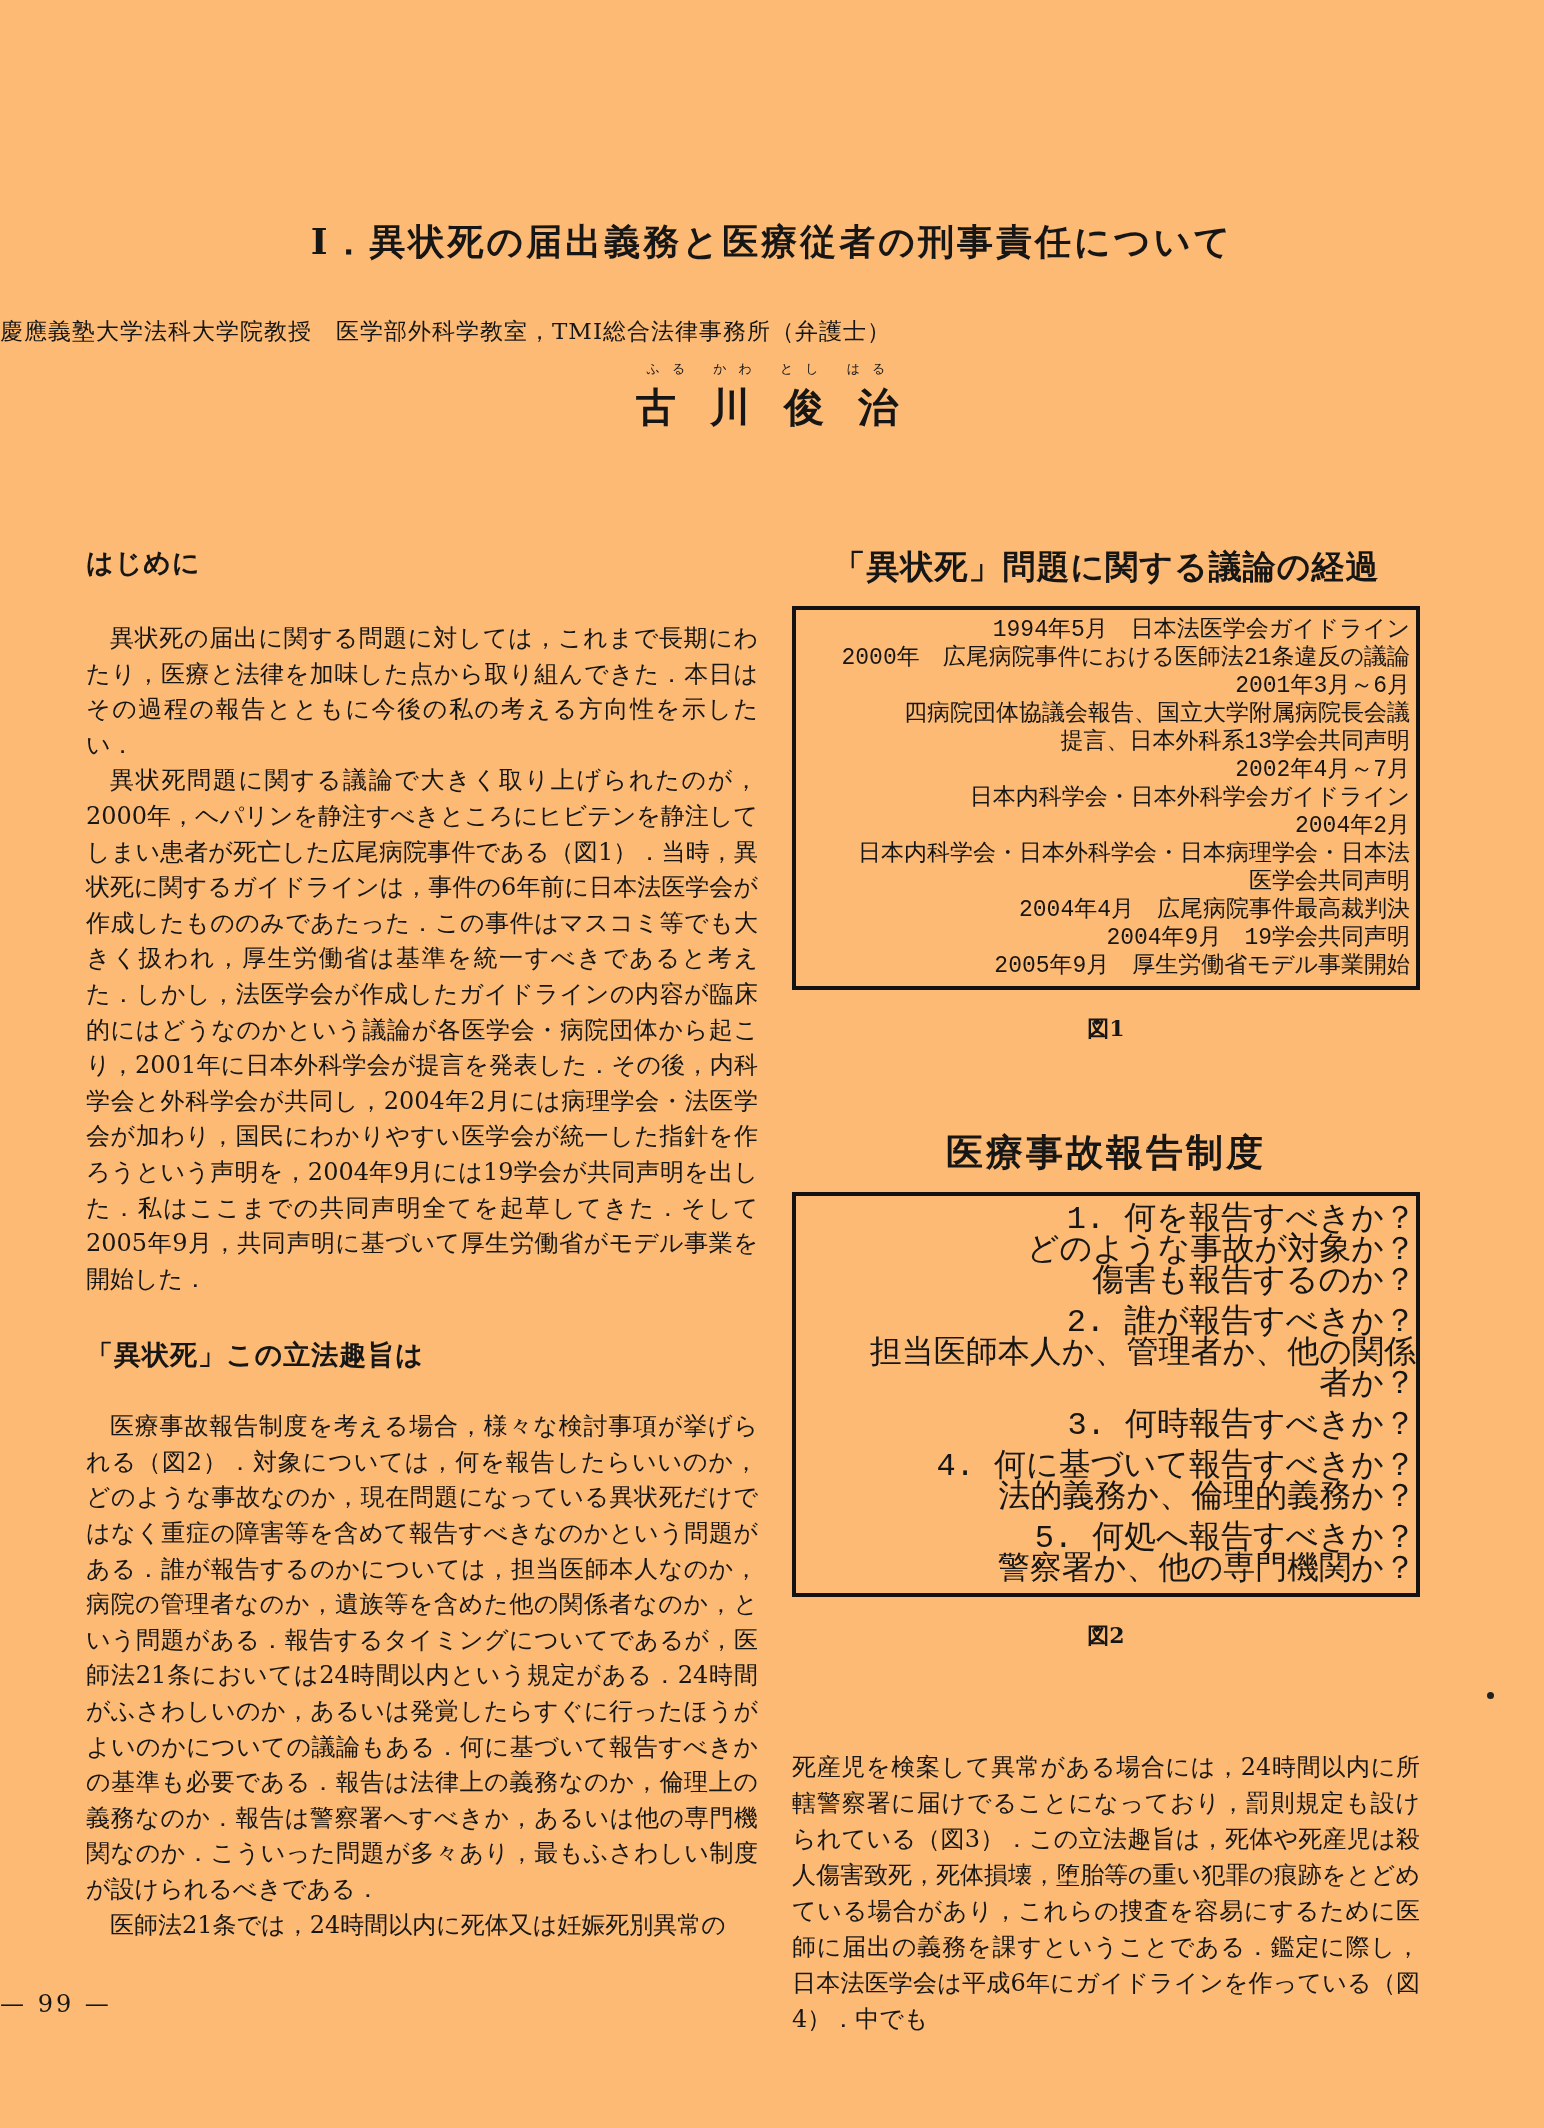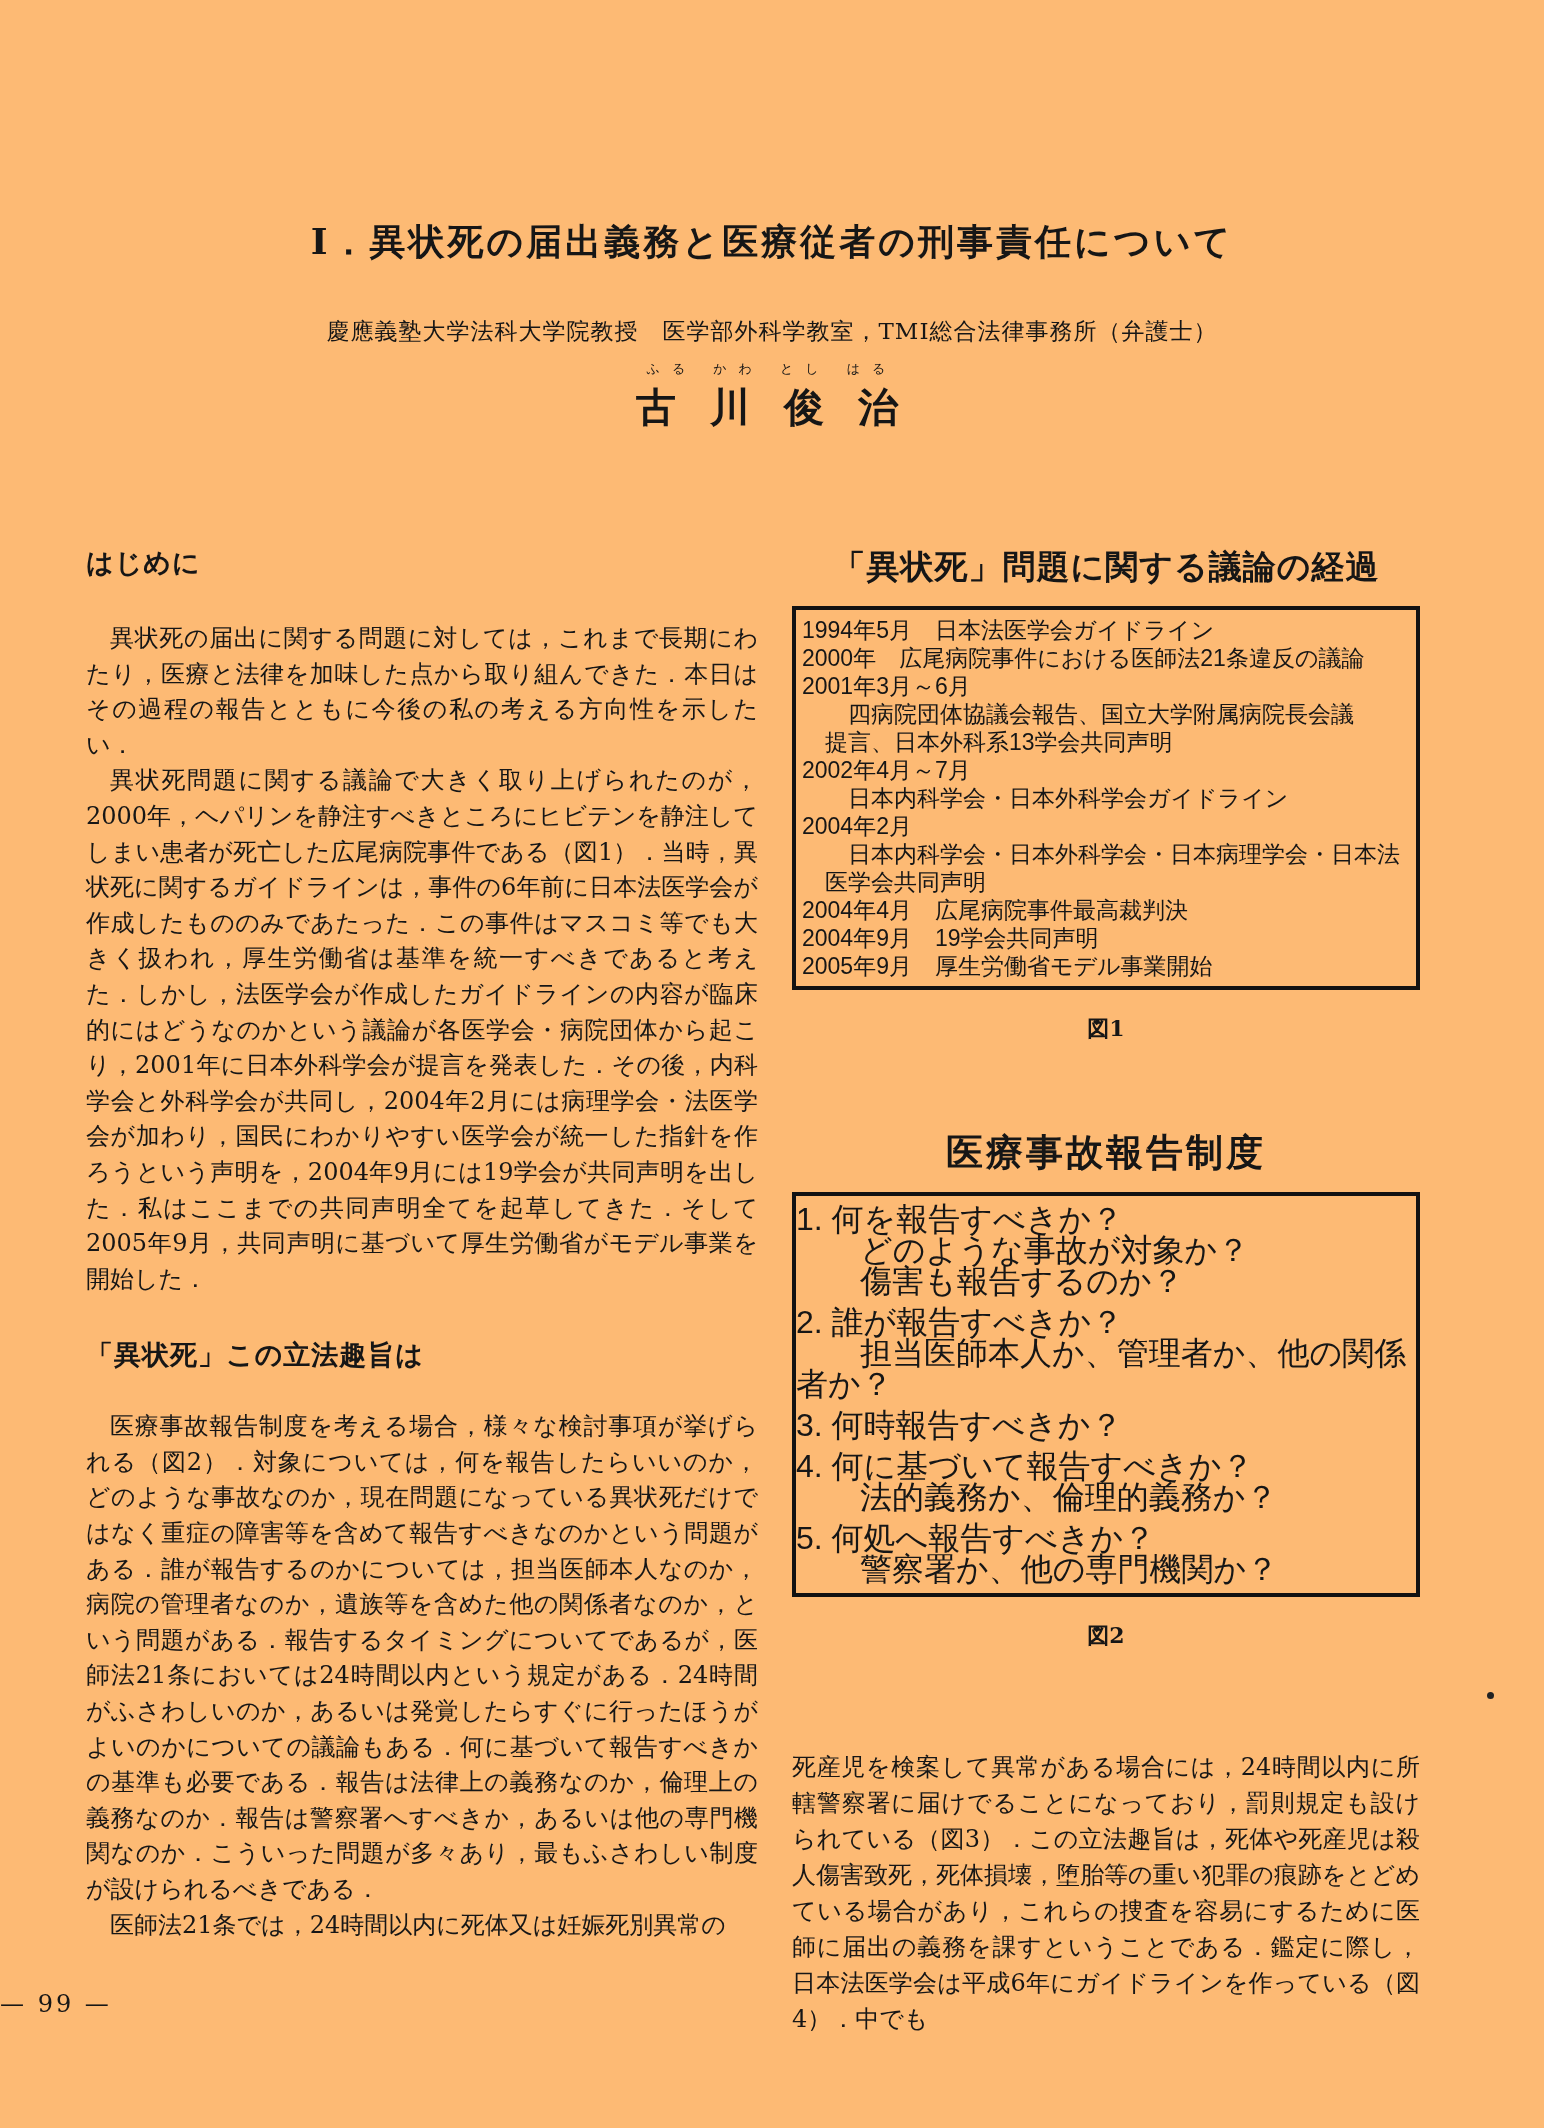--- a/index.html
+++ b/index.html
@@ -22,21 +22,20 @@
     margin: 0;
     text-align: center;
     font-size: 36px;
     font-weight: bold;
     letter-spacing: 3px;
   }
 
   .affiliation {
     position: absolute;
     top: 316px; left: 0; right: 0;
-    text-align: center;
     font-size: 23px;
     letter-spacing: 1px;
   }
 
   .author-block {
     position: absolute;
     top: 360px; left: 0; right: 0;
     text-align: center;
   }
   .furigana {
@@ -85,24 +84,25 @@
   .fig-title.fig2 {
     margin-top: 84px;
     font-size: 37px;
     letter-spacing: 3px;
     margin-bottom: 14px;
   }
 
   .fig-box {
     border: 4px solid #121212;
     padding: 6px 6px;
-    font-family: Liberation Sans, sans-serif;
+    font-family: Liberation Mono, monospace;
     font-size: 23px;
     line-height: 28px;
     white-space: pre-wrap;
+    text-align: right;
   }
   .fig-box .fig-line { min-height: 28px; }
 
   .fig-box.box2 {
     font-size: 32px;
     line-height: 31px;
     padding: 8px 0;
   }
   .fig-box.box2 .fig-item { margin-bottom: 10px; }
   .fig-box.box2 .fig-item:last-child { margin-bottom: 0; }

